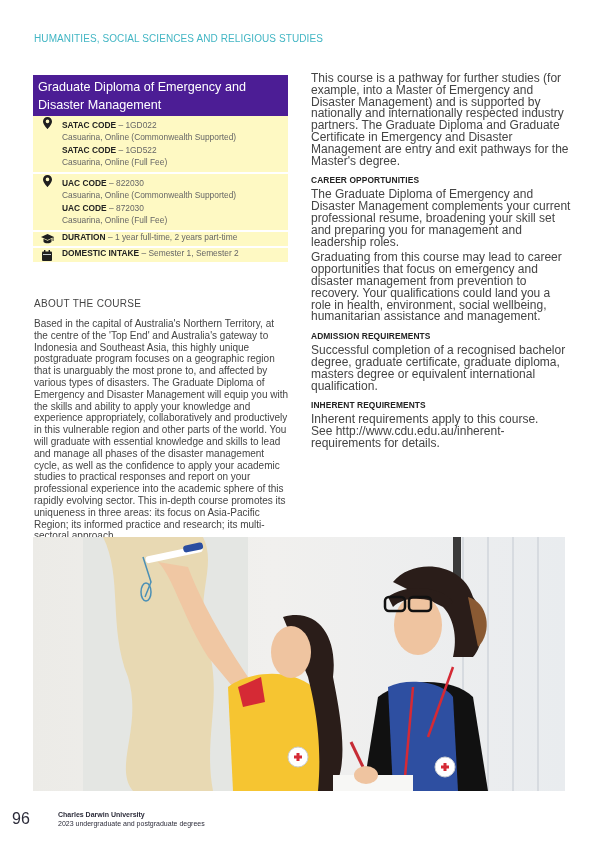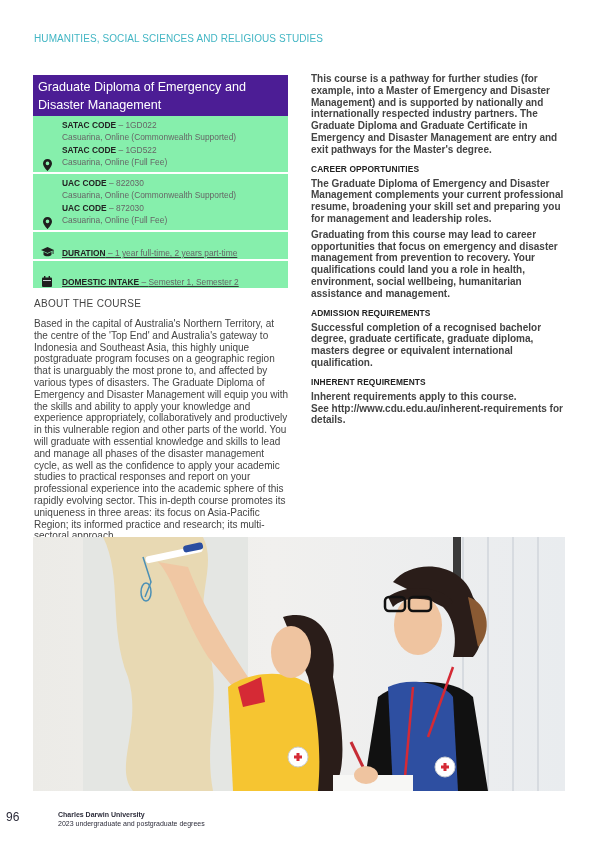--- a/index.html
+++ b/index.html
@@ -12,67 +12,67 @@
   }
 
   
   .panel { position: absolute; left: 33px; top: 75px; width: 255px; }
   .panel-header {
     background: #4c1d95; color: #ffffff;
     font-size: 12.6px; line-height: 18px;
     padding: 3px 6px 4px 5px; height: 41px;
   }
   .panel-row {
-    background: #86efac; position: relative;
-    margin-top: 2px; display: flex; align-items: flex-end;
+    background: #fef9c3; position: relative;
+    margin-top: 2px; display: flex; align-items: flex-start;
   }
   .panel-row:first-of-type { margin-top: 0; }
   .row-icon {
     position: absolute; left: 7px; width: 14px; height: 14px;
     display: flex; align-items: center; justify-content: center;
   }
   .row-body { margin-left: 29px; padding: 4px 0; }
   .entry { margin-bottom: 2px; }
   .entry:last-child { margin-bottom: 0; }
   .code-line { font-size: 8.4px; line-height: 11px; color: #3a3a3a; }
   .code-label { font-weight: bold; color: #222; }
   .code-val { color: #666; }
   .loc-line { font-size: 8.4px; line-height: 12px; color: #666; }
-  .row-single { height: 27px; text-decoration: underline; }
+  .row-single { height: 14px; }
   .row-single .row-body { padding: 0; }
   .row-double { height: 56px; }
 
   .about-title {
     position: absolute; left: 34px; top: 298px;
     font-size: 10px; letter-spacing: 0.3px; color: #444;
   }
   .about-body {
     position: absolute; left: 34px; top: 318px; width: 256px;
     font-size: 10px; line-height: 11.8px; color: #444;
   }
 
   
   .right-col { position: absolute; left: 311px; top: 73px; width: 262px; }
-  .para { font-size: 10px; line-height: 11.8px; color: #444; font-weight: bold; }
+  .para { font-size: 12px; line-height: 11.8px; color: #444; }
   .gap-sm { margin-top: 4px; }
   .heading {
     font-size: 8.4px; font-weight: bold; color: #222;
     margin-top: 8px; margin-bottom: 4px; letter-spacing: 0.1px;
   }
 
   
   .photo {
     position: absolute; left: 33px; top: 537px; width: 532px; height: 254px;
     overflow: hidden; background: #f1efec;
   }
 
   
   .page-num {
-    position: absolute; left: 6px; top: 810px;
-    font-size: 12px; color: #2c2c3a;
+    position: absolute; left: 12px; top: 810px;
+    font-size: 16px; color: #2c2c3a;
   }
   .footer-text { position: absolute; left: 58px; top: 810px; font-size: 7px; line-height: 9px; color: #2c2c3a; }
   .footer-uni { font-weight: bold; }
 </style>
 </head>
 <body>
 
 <div class="section-title">HUMANITIES, SOCIAL SCIENCES AND RELIGIOUS STUDIES</div>
 
 <div class="panel">

